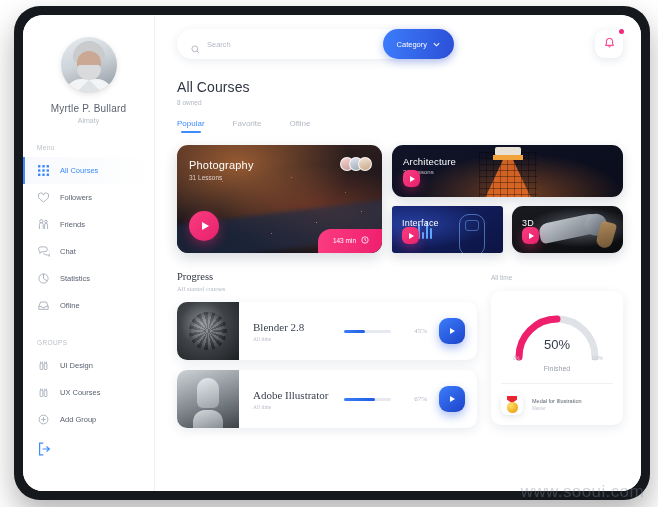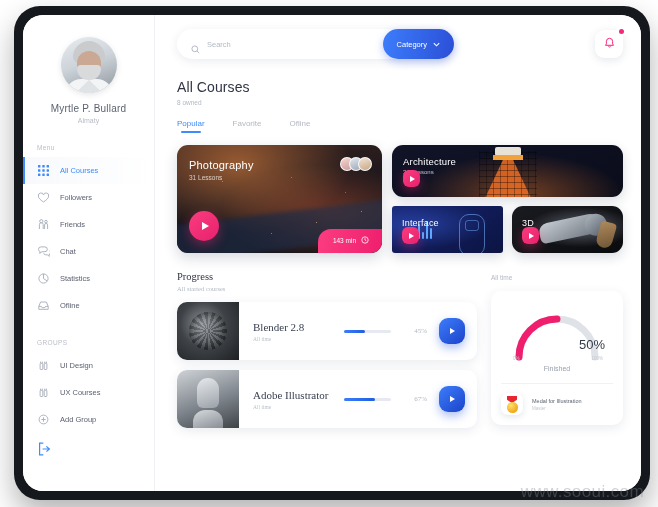--- a/index.html
+++ b/index.html
@@ -248,21 +248,21 @@
   .ppct { font-size:7px; color:#b2b8c2; width:26px; text-align:right; margin-right:12px; }
   .pbtn { width:26px; height:26px; border-radius:9px; flex:0 0 26px;
     background:linear-gradient(140deg,#3c7dfb 0%,#1c43c9 100%);
     box-shadow:0 4px 10px rgba(40,90,220,.38);
     display:flex; align-items:center; justify-content:center; cursor:pointer; }
   .ach-col { width:132px; flex:0 0 132px; }
   .ach-card { margin-top:10px; background:#fff; border-radius:10px;
     box-shadow:0 3px 11px rgba(40,60,100,.10); padding:12px 0 0; }
   .gauge { position:relative; width:96px; height:54px; margin:4px auto 0; }
   .gauge svg { display:block; }
-  .gpct { position:absolute; left:0; right:0; top:30px; text-align:right; font-size:13px; color:#343b49; }
+  .gpct { position:absolute; left:0; right:0; top:30px; text-align:center; font-size:13px; color:#343b49; }
   .gfin { text-align:center; font-size:7px; color:#9aa1ad; margin-top:4px; padding-bottom:11px; }
   .gmin { position:absolute; left:4px; bottom:0px; font-size:4.5px; color:#c3c8d0; }
   .gmax { position:absolute; right:2px; bottom:0px; font-size:4.5px; color:#c3c8d0; }
   .ach-div { height:1px; background:#f0f1f4; margin:0 10px; }
   .medal-row { display:flex; align-items:center; gap:9px; padding:9px 10px 10px; }
   .medal-ic { width:22px; height:22px; border-radius:7px; background:#fff;
     box-shadow:0 2px 6px rgba(40,60,100,.13); position:relative; flex:0 0 22px; }
   .medal-ic .rib { position:absolute; left:6px; top:3px; width:10px; height:7px;
     background:#e8262e; clip-path:polygon(0 0,100% 0,100% 55%,50% 100%,0 55%); }
   .medal-ic .coin { position:absolute; left:5.5px; top:9px; width:11px; height:11px; border-radius:50%;

